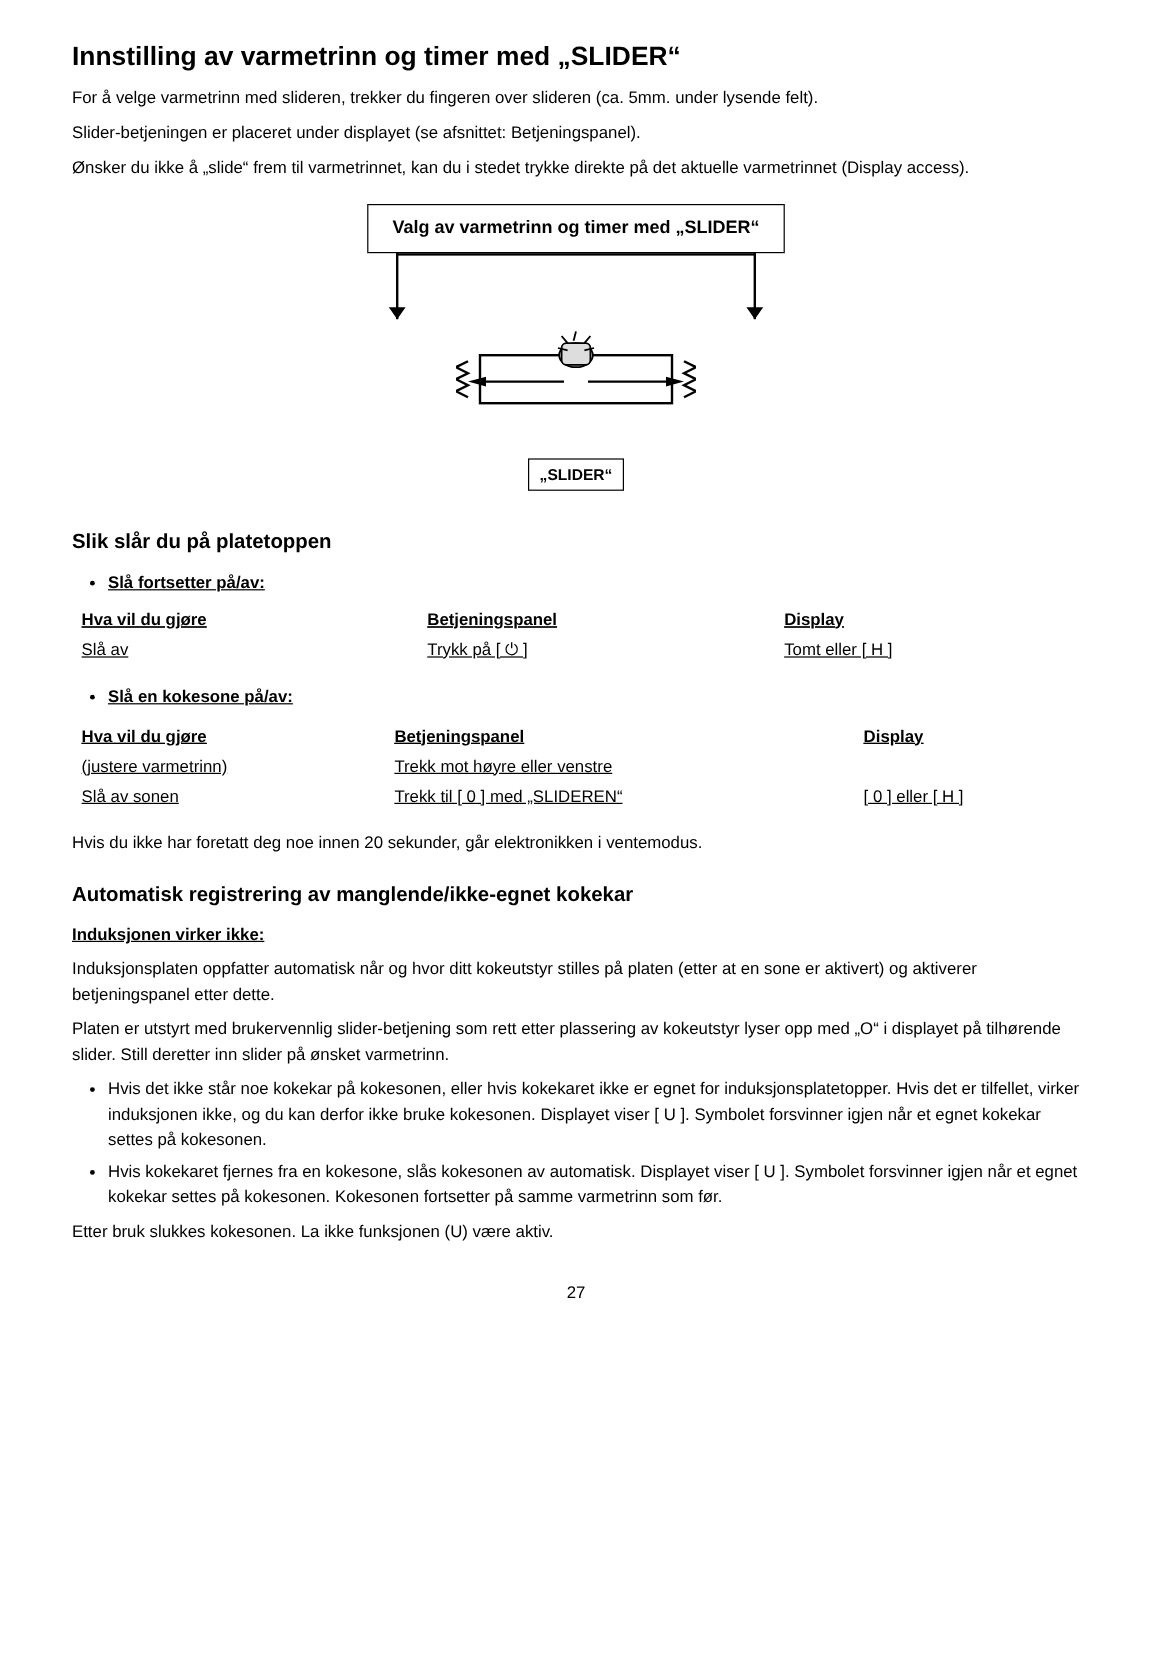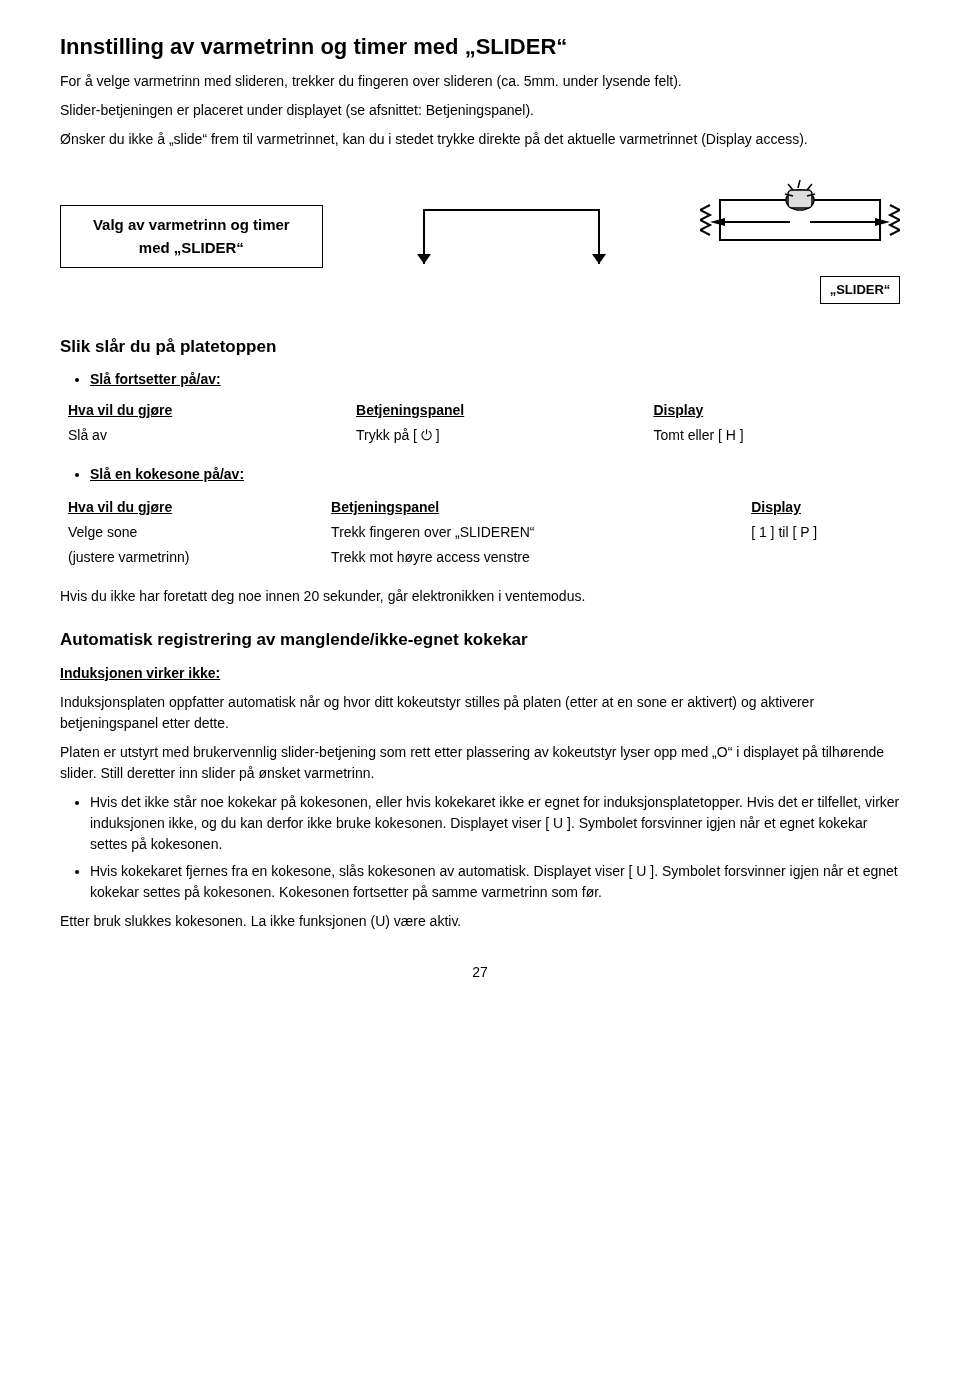--- a/index.html
+++ b/index.html
@@ -15,21 +15,21 @@
     h1 {
       font-size: 22px;
       font-weight: bold;
       margin-bottom: 8px;
     }
     p {
       margin-bottom: 8px;
     }
     .diagram-section {
       display: flex;
-      flex-direction: row;
+      flex-direction: column;
       align-items: center;
       margin: 20px 0 30px 0;
     }
     .diagram-box {
       border: 1.5px solid #000;
       padding: 8px 20px;
       font-weight: bold;
       font-size: 15px;
       text-align: center;
       min-width: 220px;
@@ -37,40 +37,41 @@
     .diagram-row {
       display: flex;
       justify-content: center;
       gap: 80px;
       margin-top: 10px;
       align-items: flex-end;
     }
     .diagram-item {
       display: flex;
       flex-direction: column;
-      align-items: flex-end;
-      gap: 6px;
+      align-items: center;
+      gap: 16px;
     }
     .label-tag {
       font-weight: bold;
       font-size: 13px;
       border: 1.5px solid #000;
       padding: 3px 8px;
       text-align: center;
       min-width: 80px;
     }
     h2 {
       font-size: 17px;
       font-weight: bold;
       margin: 20px 0 10px 0;
     }
     table {
       width: 100%;
       border-collapse: collapse;
       margin: 8px 0 16px 0;
+      text-decoration: underline;
     }
     td, th {
       padding: 2px 8px;
       text-align: left;
       vertical-align: top;
     }
     .col-header {
       font-weight: bold;
       text-decoration: underline;
     }
@@ -179,28 +180,28 @@
 </ul>
 
 <table>
   <tbody>
       <tr>
     <td class="col-header">Hva vil du gjøre</td>
     <td class="col-header">Betjeningspanel</td>
     <td class="col-header">Display</td>
   </tr>
   <tr>
-    <td>Velge sone</td>
-    <td>Trekk fingeren over „SLIDEREN“</td>
-    <td>[ 1 ] til [ P ]</td>
+    <td>(justere varmetrinn)</td>
+    <td>Trekk mot høyre eller venstre</td>
+    <td></td>
   </tr>
   <tr>
-    <td>(justere varmetrinn)</td>
-    <td>Trekk mot høyre access venstre</td>
-    <td></td>
+    <td>Slå av sonen</td>
+    <td>Trekk til [ 0 ] med „SLIDEREN“</td>
+    <td>[ 0 ] eller [ H ]</td>
   </tr>
 </tbody>
   </table>
 
 <p>Hvis du ikke har foretatt deg noe innen 20 sekunder, går elektronikken i ventemodus.</p>
 
 <h2>Automatisk registrering av manglende/ikke-egnet kokekar</h2>
 
 <p>
   <span class="section-underline bold">Induksjonen virker ikke:</span>

